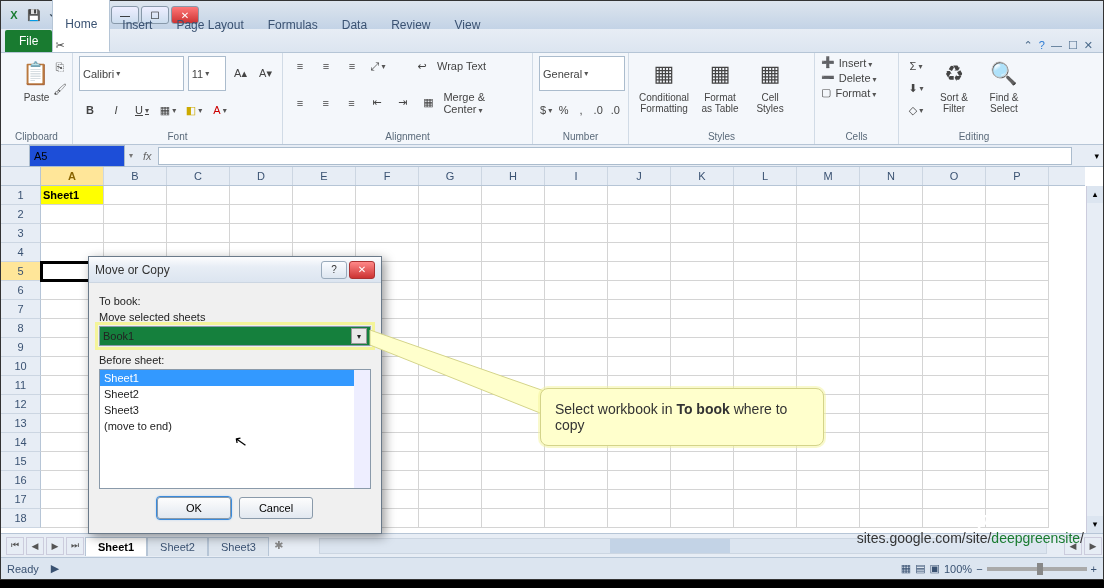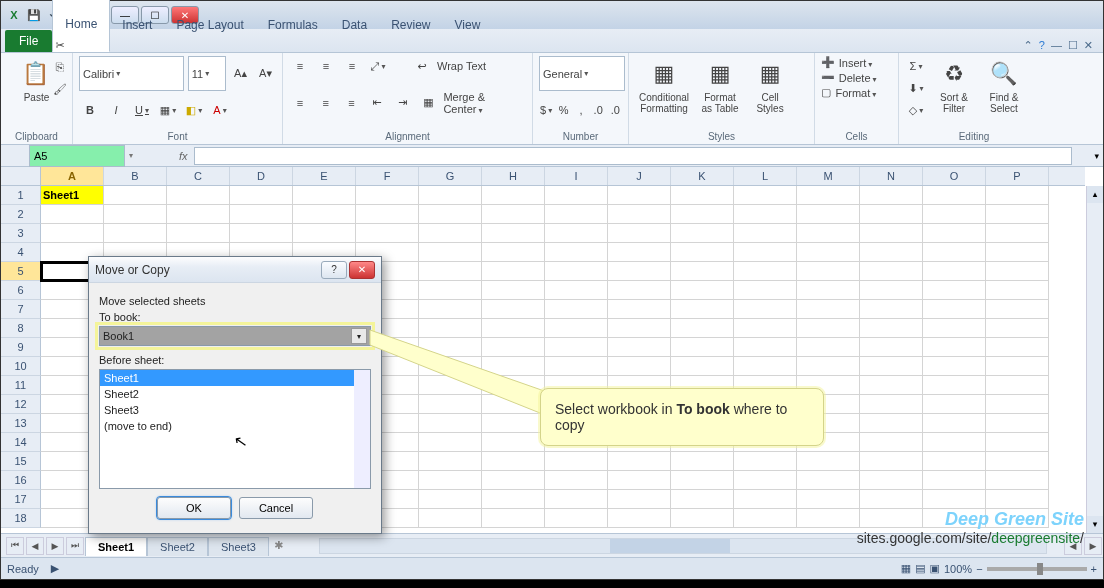--- a/index.html
+++ b/index.html
@@ -30,21 +30,21 @@
 .grow { display:flex; gap:4px; align-items:center;}
 .gcol { display:flex; flex-direction:column; gap:2px;}
 .bigbtn { display:flex; flex-direction:column; align-items:center; gap:2px; padding:2px 4px; font-size:10px; text-align:center; min-width:46px;}
 .bigbtn .ico{width:32px;height:32px;display:flex;align-items:center;justify-content:center;font-size:22px;}
 .smbtn { width:22px;height:20px;display:flex;align-items:center;justify-content:center; border:1px solid transparent;}
 .combo { height:35px; border:1px solid #abbccd; background:#fff; font-size:11px; padding:0 3px; display:flex;align-items:center;}
 .dd::after{content:"▾"; font-size:8px; color:#555; margin-left:2px;}
 
 
 .fbar { height:22px; background:#e7edf5; border-bottom:1px solid #b6c5d6; display:flex; align-items:center; font-size:11px;}
-.namebox { width:96px; margin-left:28px; border:1px solid #abbccd; background:#86efac; height:22px; padding:0 4px; display:flex;align-items:center;}
+.namebox { width:96px; margin-left:28px; border:1px solid #abbccd; background:#1d4ed8; height:22px; padding:0 4px; display:flex;align-items:center;}
 .fx { padding:0 6px; color:#666;}
 .formula { flex:1; border:1px solid #abbccd; background:#fff; height:18px; margin-right:18px;}
 
 
 .grid-wrap { position:relative; height: calc(100% - 28px - 24px - 92px - 22px - 24px - 22px); overflow:hidden;}
 .corner { position:absolute; left:0; top:0; width:40px;height:19px;background:#e7edf5;border-right:1px solid #b6c5d6;border-bottom:1px solid #b6c5d6;}
 .colhdrs { position:absolute; left:40px; top:0; right:18px; height:19px; display:flex; background:#e7edf5; border-bottom:1px solid #b6c5d6;}
 .colhdr { width:63px; text-align:center; font-size:11px; color:#3a5272; border-right:1px solid #ccd6e2; line-height:18px;}
 .colhdr.sel { background:#ffe699; color:#8a6500; font-weight:bold;}
 .rowhdrs { position:absolute; left:0; top:19px; width:40px; background:#e7edf5; }
@@ -76,41 +76,41 @@
 .zslider::after{content:"";position:absolute;left:50%;top:-4px;width:6px;height:12px;background:#888;}
 
 
 .dialog { position:absolute; left:88px; top:256px; width:294px; background:#f0f0f0; border:1px solid #6a7a8a; box-shadow:3px 3px 10px rgba(0,0,0,.4);}
 .dlg-title { height:26px; background:linear-gradient(#fdfdfe,#e7edf5 40%,#dce5f0); display:flex; align-items:center; padding:0 6px; font-size:12px; color:#333; border-bottom:1px solid #ccd6e2;}
 .dlg-title .spacer{flex:1;}
 .dlg-title .tbtn{width:26px;height:18px;border:1px solid #9ab;background:linear-gradient(#fafcff,#dde6f0);border-radius:3px;display:flex;align-items:center;justify-content:center;font-size:10px;margin-left:2px;}
 .dlg-title .tbtn.close{background:linear-gradient(#f88,#c33);color:#fff;border-color:#a33;}
 .dlg-body { padding:8px 10px 10px 10px; font-size:11px; color:#222;}
 .dlg-body .lbl{margin:4px 0 3px 0;}
-.dlg-combo { height:20px; border:1px solid #8a9aaa; background:#a3a3a3; display:flex; align-items:center; padding:0 3px; outline:3px solid #f4f49a; outline-offset:1px;}
+.dlg-combo { height:20px; border:1px solid #8a9aaa; background:#15803d; display:flex; align-items:center; padding:0 3px; outline:3px solid #f4f49a; outline-offset:1px;}
 .dlg-combo .ddbtn{margin-left:auto;width:16px;height:16px;border:1px solid #999;background:#e8e8e8;display:flex;align-items:center;justify-content:center;font-size:8px;}
 .listbox { height:120px; border:1px solid #8a9aaa; background:#fff; overflow:hidden; position:relative;}
 .listbox .vsb{position:absolute;right:0;top:0;bottom:0;width:16px;background:#eef;}
 .listitem { padding:2px 4px; font-size:11px;}
 .listitem.sel { background:#3399ff; color:#fff;}
 .chk{display:flex;align-items:center;gap:4px;margin-top:8px;}
 .chk input{width:13px;height:13px;}
 .dlg-btns { display:flex; gap:8px; justify-content:center; padding:8px 0 4px 0;}
 .dlg-btn { width:74px; height:22px; border:1px solid #8a9aaa; background:linear-gradient(#fdfdfd,#e2e8f0); font-size:11px; border-radius:3px;}
 .dlg-btn.primary { outline:1px solid #3a8adb; outline-offset:0; box-shadow:0 0 3px #7ab0e8;}
 
 
 .callout { position:absolute; left:540px; top:388px; width:284px; padding:12px 14px; background:#ffffcc; border:1px solid #d4d48a; border-radius:8px; font-family:Verdana,sans-serif; font-size:14px; color:#333; box-shadow:0 0 0 2px rgba(244,244,154,.5);}
 .callout b{font-weight:bold;}
 .callout-tail { position:absolute; left:370px; top:330px; width:180px; height:80px; overflow:visible; pointer-events:none;}
 .callout-tail svg{overflow:visible;}
 
 
 .watermark { position:absolute; right:20px; bottom:42px; text-align:right; font-size:14px;}
-.watermark .brand{color:#7dd3fc;font-weight:bold;font-style:italic;font-size:18px;}
+.watermark .brand{color:#ffffff;font-weight:bold;font-style:italic;font-size:18px;}
 .watermark .url{color:#333;}
 .watermark .url .g{color:#197b30;}
 
 
 .cursor{position:absolute;left:234px;top:432px;font-size:16px;color:#000;transform:rotate(-10deg);}
 </style>
 </head>
 <body>
 
 <div class="window">
@@ -271,21 +271,21 @@
 Select</span>
           </div>
       </div>
       <div class="group-label">Editing</div>
     </div>
   </div>
 
   <div class="fbar">
     <div class="namebox">A5</div>
     <span style="padding:0 4px;color:#777;font-size:8px;">▾</span>
-    <div class="fx" style="font-style:italic;margin-left:36px;">fx</div>
+    <div class="fx" style="font-style:italic;">fx</div>
     <div class="formula"></div>
     <span style="padding:0 4px;font-size:9px;">▾</span>
   </div>
 
   <div class="grid-wrap">
     <div class="corner"></div>
     <div class="colhdrs" id="colhdrs">
         <div class="colhdr sel">A</div>
         <div class="colhdr">B</div>
         <div class="colhdr">C</div>
@@ -687,22 +687,22 @@
 </div>
 
 <div class="dialog">
   <div class="dlg-title">
     <span>Move or Copy</span>
     <span class="spacer"></span>
     <div class="tbtn">?</div>
     <div class="tbtn close">✕</div>
   </div>
   <div class="dlg-body">
+    <div class="lbl">To book:</div>
     <div class="lbl">Move selected sheets</div>
-    <div class="lbl">To book:</div>
     <div class="dlg-combo">
       <span>Book1</span>
       <div class="ddbtn">▾</div>
     </div>
     <div class="lbl" style="margin-top:8px;">Before sheet:</div>
     <div class="listbox">
       <div class="listitem sel">Sheet1</div>
       <div class="listitem">Sheet2</div>
       <div class="listitem">Sheet3</div>
       <div class="listitem">(move to end)</div>

